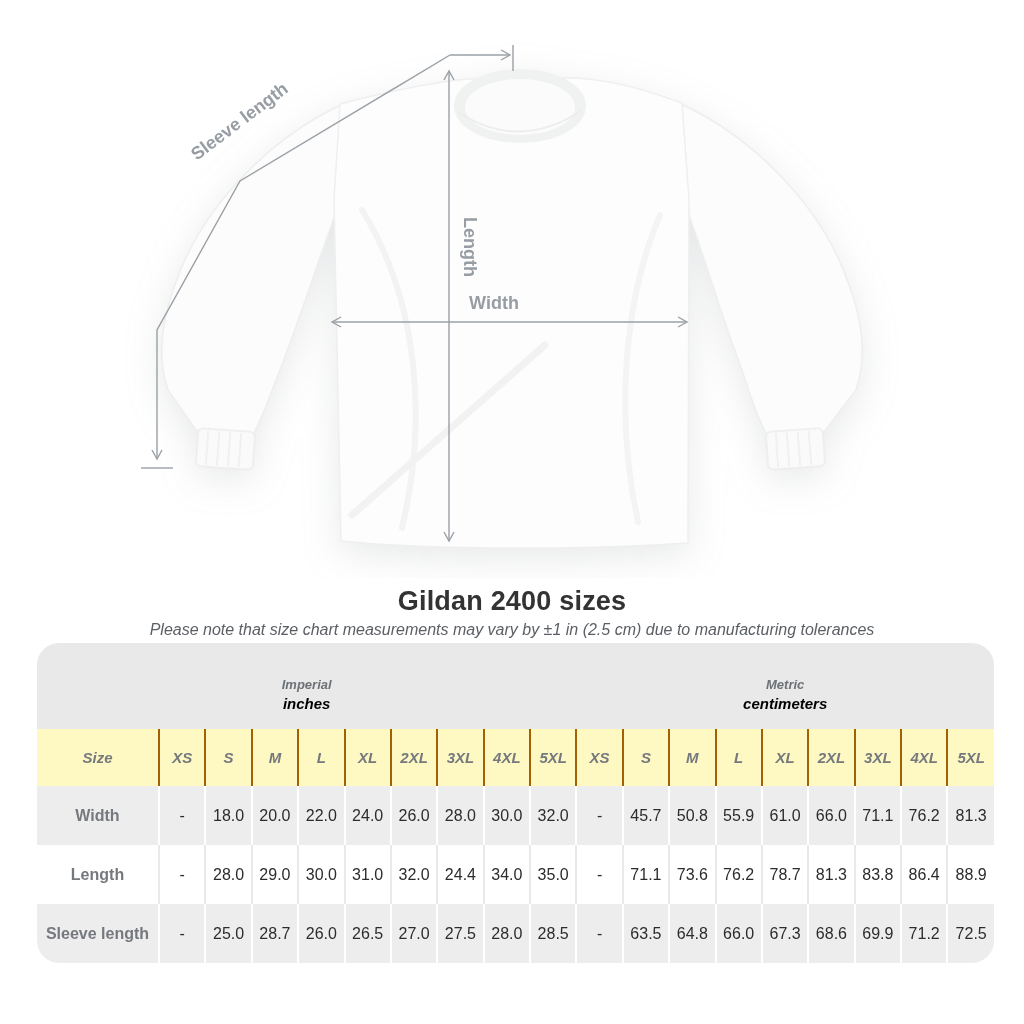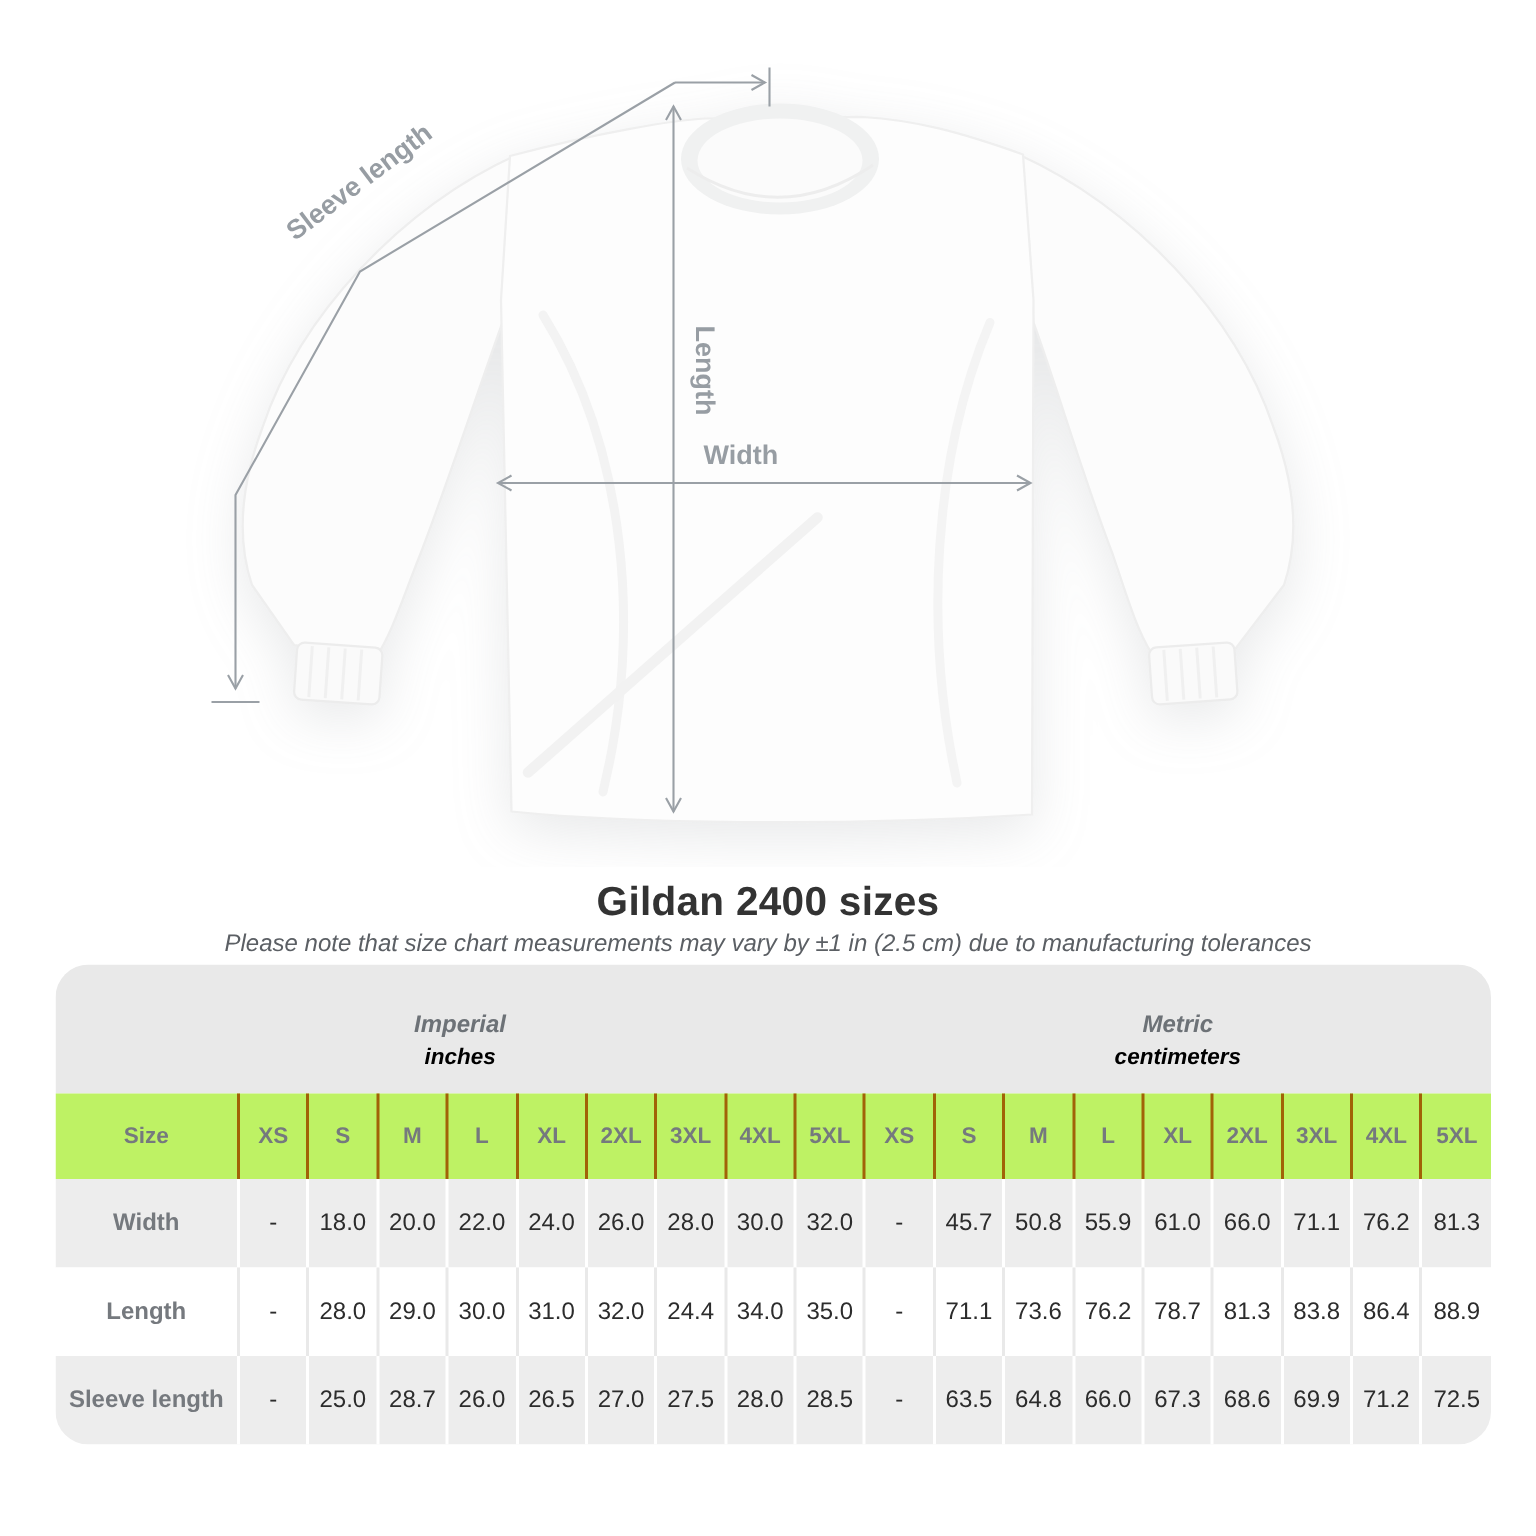--- a/index.html
+++ b/index.html
@@ -19,24 +19,24 @@
   .subtitle {
     margin:0 0 4px; text-align:center;
     font-size:16px; font-style:italic; color:#5b5f64;
   }
 
   .table-wrap { margin:0 30px 0 37px; border-radius:22px; overflow:hidden; }
   table { width:100%; border-collapse:collapse; table-layout:fixed; }
   th, td { text-align:center; vertical-align:middle; padding:0; }
 
   tr.unit-row th { background:#e9e9e9; height:86px; }
-  .unit-name { font-size:16px; font-weight:bold; font-style:italic; color:#6d7277;margin-top:16px; }
+  .unit-name { font-size:13px; font-weight:bold; font-style:italic; color:#6d7277;margin-top:16px; }
   .unit-sub  { font-size:15px; font-style:italic; color:#000000; margin-top:3px; }
 
-  tr.size-row { background:#bef264; }
+  tr.size-row { background:#fef9c3;font-style:italic; }
   tr.size-row th { height:57px; font-size:15px; font-weight:bold; color:#75797e; }
 
   tbody tr { background:#ffffff; }
   tbody tr:nth-child(odd) { background:#ededed; }
   tbody tr th, tbody tr td { height:59px; }
   tbody th.rowlabel { font-size:16px; font-weight:bold; color:#75797e; }
   tbody td { font-size:16px; color:#2c2c2c; }
 
   
   tr.size-row th + th,

